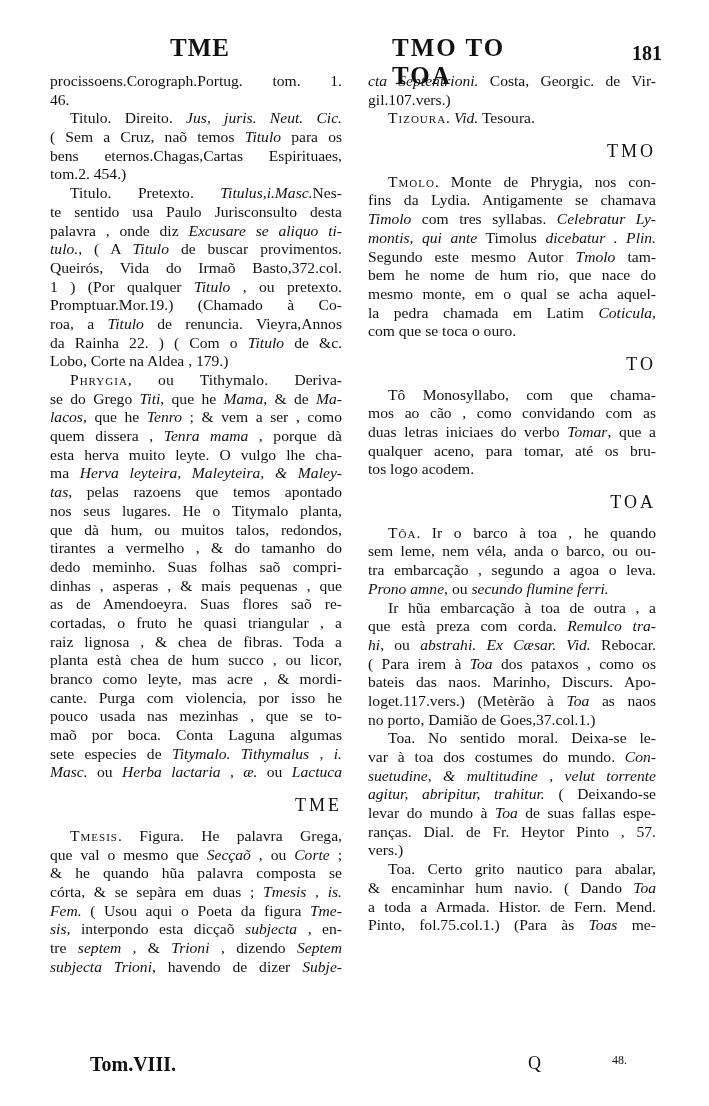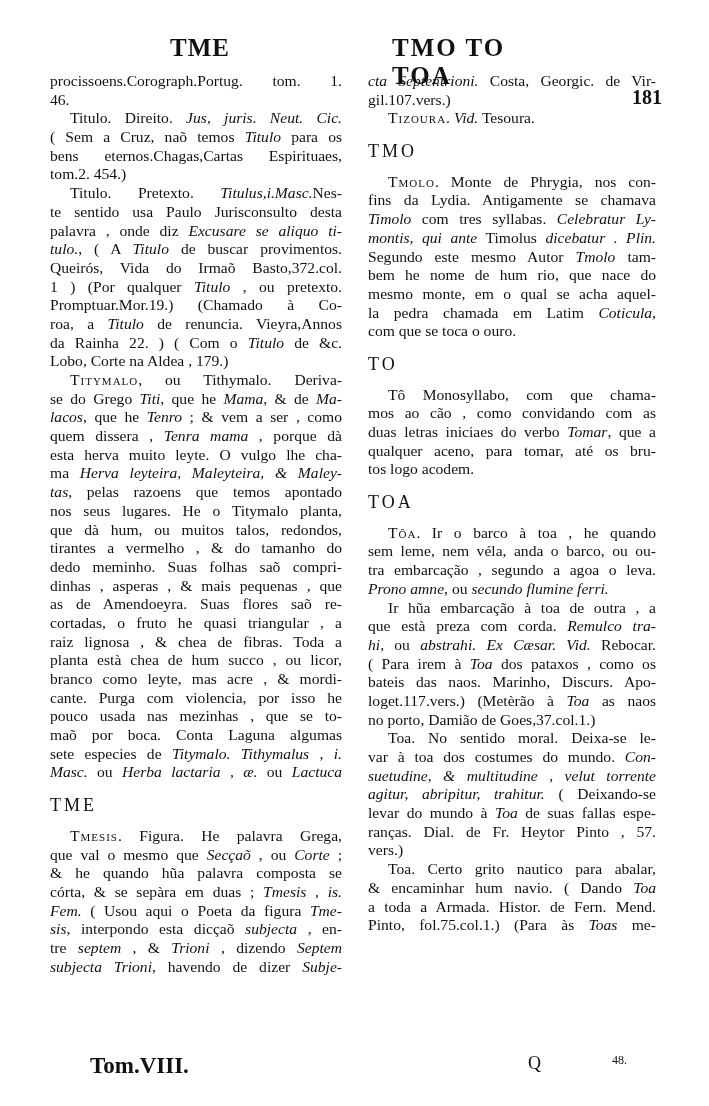--- a/index.html
+++ b/index.html
@@ -7,34 +7,34 @@
     width: 709px; height: 1106px; position: relative; overflow: hidden;
     font-family: "Liberation Serif", "DejaVu Serif", serif;
     color: #111111;
   }
   .page { position: absolute; left: 0; top: 0; width: 561px; height: 1106px; }
   .running-head {
     position: absolute; top: 34px; font-weight: bold; font-size: 25px; letter-spacing: 1px;
   }
   .rh-left { left: 170px; }
   .rh-right { left: 392px; letter-spacing: 2px; }
-  .page-num { position: absolute; top: 42px; left: 632px; font-weight: bold; font-size: 20px; margin-top: 44px; }
+  .page-num { position: absolute; top: 42px; left: 632px; font-weight: bold; font-size: 20px; }
   .col {
     position: absolute; top: 72px; font-size: 15.6px; line-height: 18.7px;
     text-align: justify;
   }
   .col-left { left: 50px; width: 292px; }
   .col-right { left: 368px; width: 288px; }
   .line { display: block; white-space: nowrap; text-align: justify; text-align-last: justify; height: 18.7px; overflow: visible; }
   .line.last { text-align-last: left; }
   .indent { padding-left: 20px; }
-  .section-head { display: block; text-align: left; font-size: 18px; letter-spacing: 3px; margin: 14px 0 12px 0; }
+  .section-head { display: block; text-align: right; font-size: 18px; letter-spacing: 3px; margin: 14px 0 12px 0; }
   .sc { font-variant: small-caps; letter-spacing: 1px; }
   i { font-style: italic; }
-  .footer-sig { position: absolute; top: 1053px; left: 90px; font-size: 23px; font-weight: bold; }
+  .footer-sig { position: absolute; top: 1053px; left: 90px; font-size: 20px; font-weight: bold; }
   .footer-q { position: absolute; top: 1053px; left: 528px; font-size: 18px; }
   .footer-num { position: absolute; top: 1053px; left: 612px; font-size: 12px; }
 </style>
 </head>
 <body>
 
 <div class="page">
   <div class="running-head rh-left">TME</div>
   <div class="running-head rh-right">TMO  TO  TOA</div>
   <div class="page-num">181</div>
@@ -49,21 +49,21 @@
       <span class="line indent">Titulo. Pretexto. <i>Titulus,i.Masc.</i>Nes-</span>
       <span class="line">te sentido usa Paulo Jurisconsulto desta</span>
       <span class="line">palavra , onde diz <i>Excusare se aliquo ti-</i></span>
       <span class="line"><i>tulo.</i>, ( A <i>Titulo</i> de buscar provimentos.</span>
       <span class="line">Queirós, Vida do Irmaõ Basto,372.col.</span>
       <span class="line">1 ) (Por qualquer <i>Titulo</i> , ou pretexto.</span>
       <span class="line">Promptuar.Mor.19.) (Chamado à Co-</span>
       <span class="line">roa, a <i>Titulo</i> de renuncia. Vieyra,Annos</span>
       <span class="line">da Rainha 22. ) ( Com o <i>Titulo</i> de &amp;c.</span>
       <span class="line last">Lobo, Corte na Aldea , 179.)</span>
-      <span class="line indent"><span class="sc">Titymalo</span>, ou Tithymalo. Deriva-</span>
+      <span class="line indent"><span class="sc">Phrygia</span>, ou Tithymalo. Deriva-</span>
       <span class="line">se do Grego <i>Titi</i>, que he <i>Mama</i>, &amp; de <i>Ma-</i></span>
       <span class="line"><i>lacos</i>, que he <i>Tenro</i> ; &amp; vem a ser , como</span>
       <span class="line">quem dissera , <i>Tenra mama</i> , porque dà</span>
       <span class="line">esta herva muito leyte. O vulgo lhe cha-</span>
       <span class="line">ma <i>Herva leyteira, Maleyteira, &amp; Maley-</i></span>
       <span class="line"><i>tas</i>, pelas razoens que temos apontado</span>
       <span class="line">nos seus lugares. He o Titymalo planta,</span>
       <span class="line">que dà hum, ou muitos talos, redondos,</span>
       <span class="line">tirantes a vermelho , &amp; do tamanho do</span>
       <span class="line">dedo meminho. Suas folhas saõ compri-</span>

